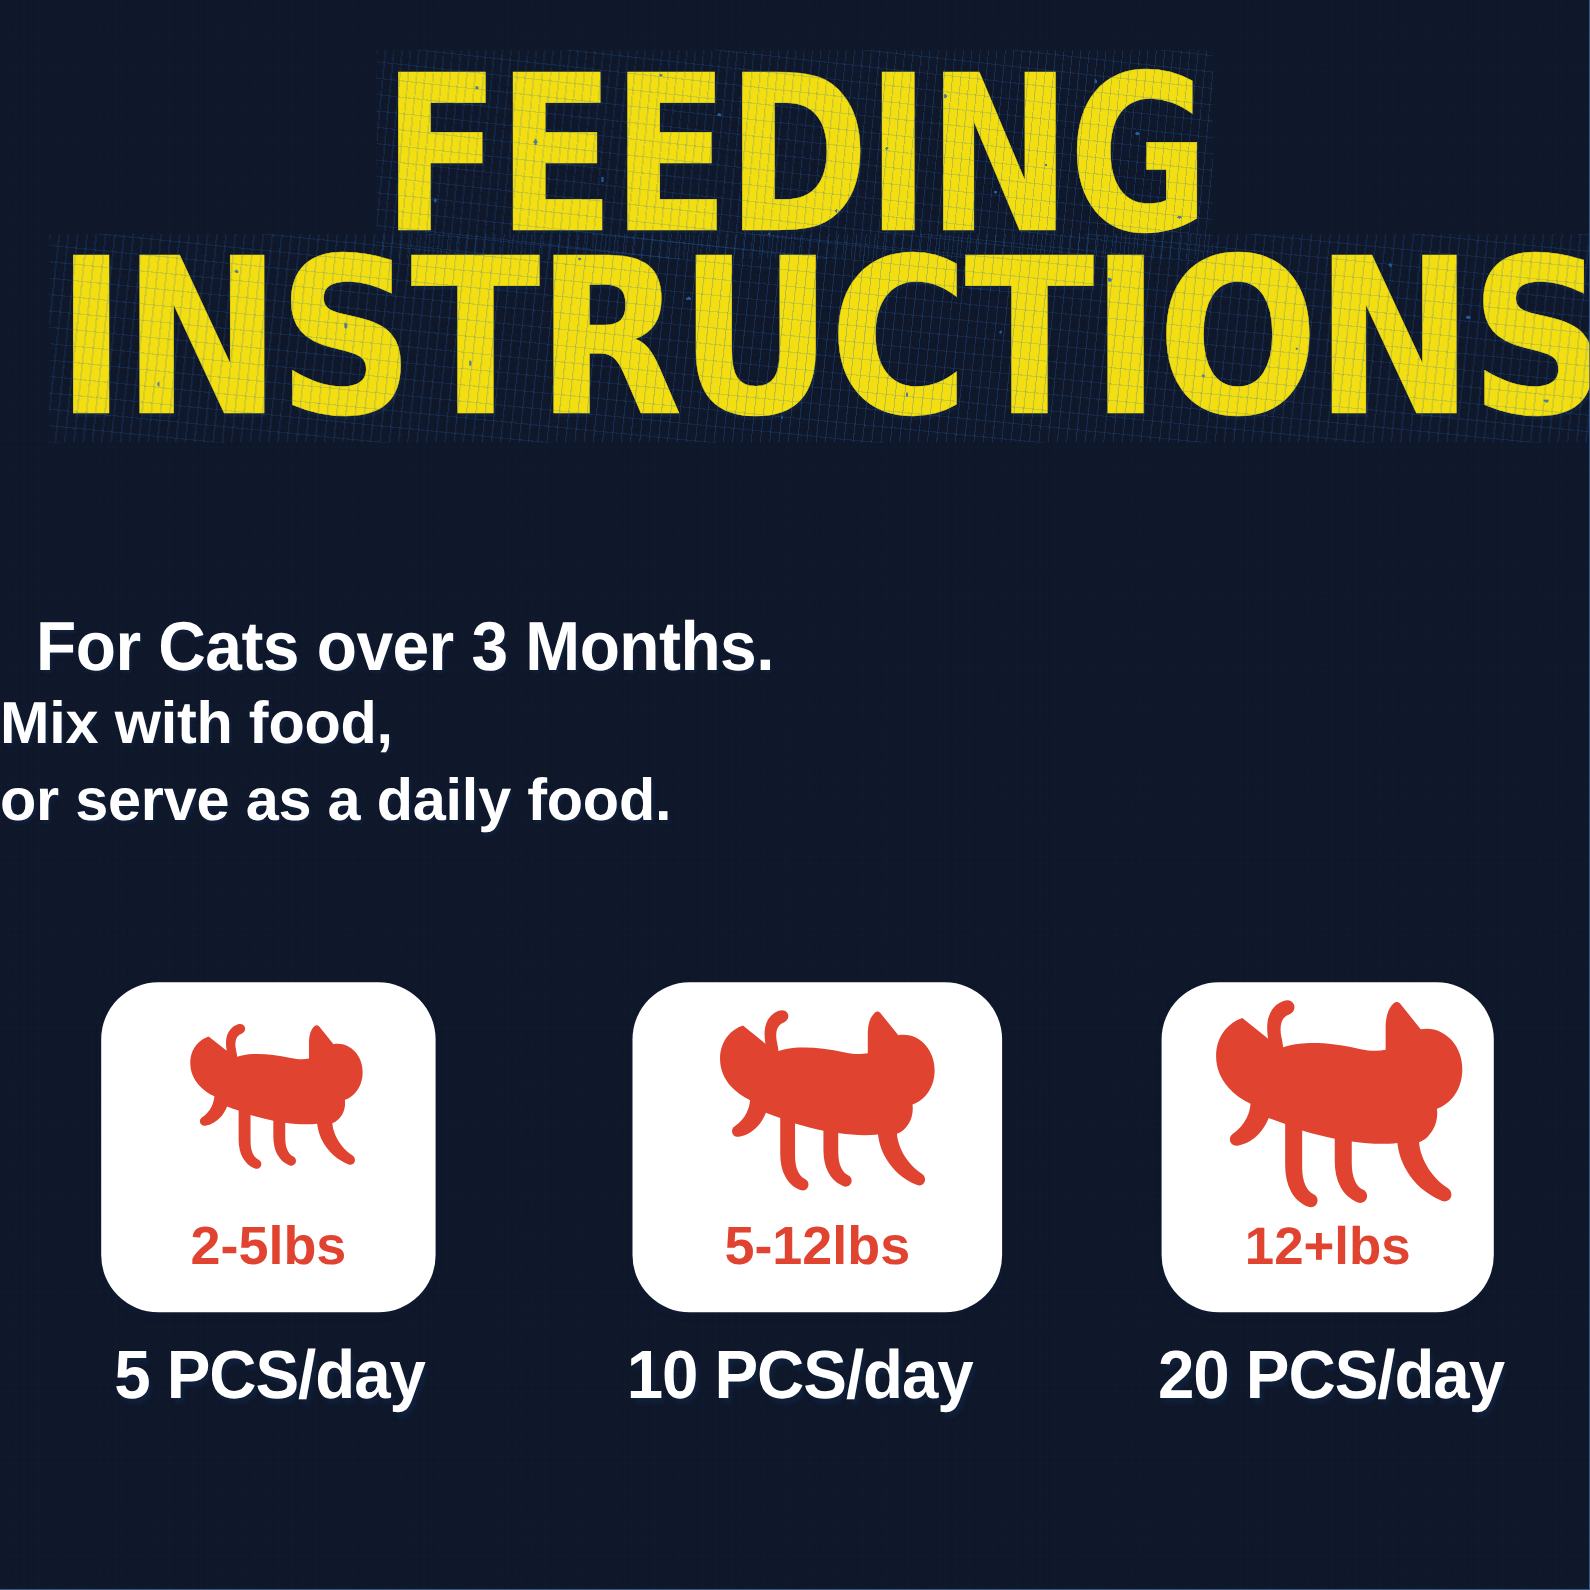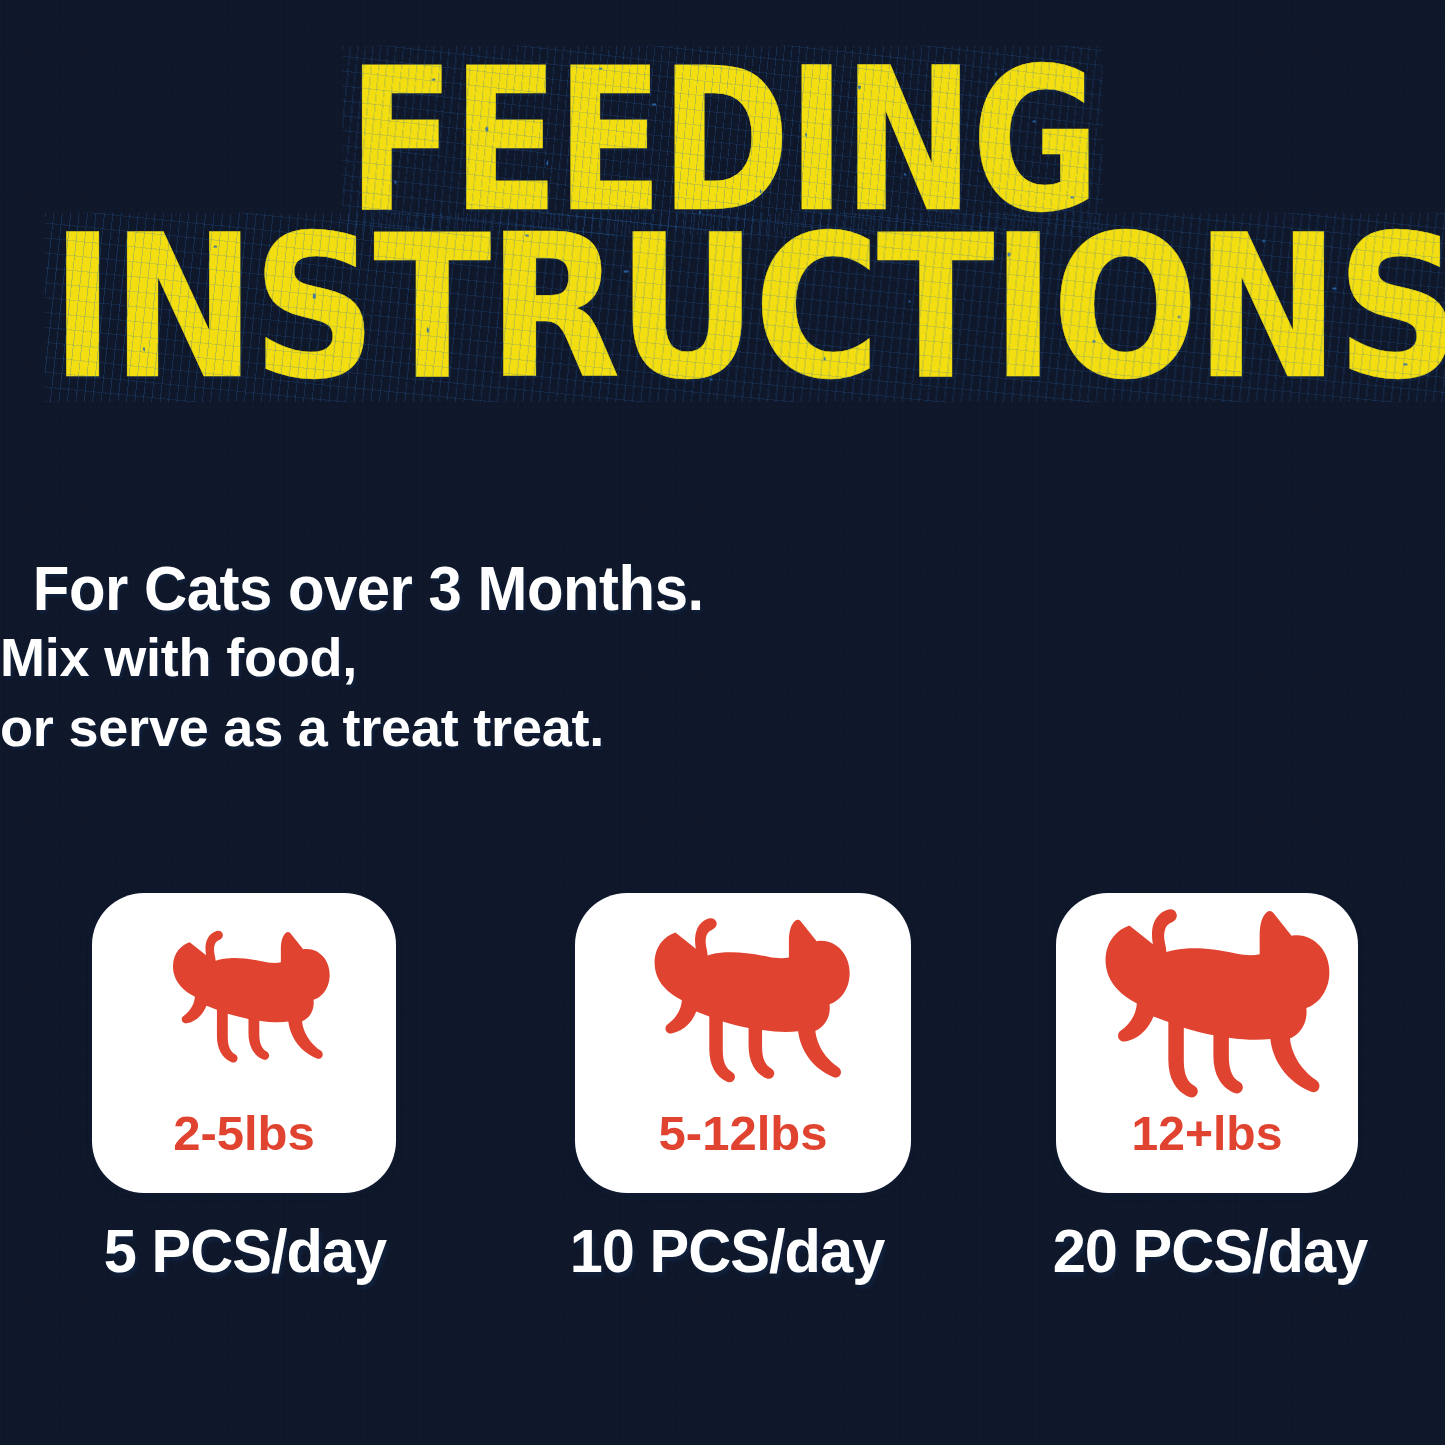--- a/index.html
+++ b/index.html
@@ -206,21 +206,21 @@
   <div class="headline" id="headline-line1">
     <span class="grunge">FEEDING</span>
   </div>
   <div class="headline" id="headline-line2">
     <span class="grunge">INSTRUCTIONS</span>
   </div>
 
   <div id="subcopy">
     <div class="sub-line" id="sub-line-1">For Cats over 3 Months.</div>
     <div class="sub-line" id="sub-line-2">Mix with food,</div>
-    <div class="sub-line" id="sub-line-3">or serve as a treat treat.</div>
+    <div class="sub-line" id="sub-line-3">or serve as a daily food.</div>
   </div>
 
   <div id="cards">
 
     <div class="card" id="card-0">
       <span class="card-cat">
         <svg viewBox="0 0 210 155" width="100%" xmlns="http://www.w3.org/2000/svg" aria-hidden="true">
           <path fill="#e0432f" d="M64.4 32.5c-1.0-5.6-1.0-11.1 0.6-15.6 1.7-4.9 5.2-8.6 9.9-10.2 3.3-1.1 6.3 0.0 7.2 2.8 0.9 2.8-0.7 5.5-3.7 6.6-2.2 0.8-3.9 2.5-4.8 5.0-1.0 2.9-1.0 6.6-0.1 10.6 0.5 2.2 0.9 4.4 1.1 6.6 4.5-1.5 9.6-2.4 15.3-2.7 10.2-0.6 22.5 0.7 36.8 3.8 7.1 1.5 13.0 1.6 17.8 0.6l0.0-14.5c0-4.0 0.4-7.4 1.3-10.3 0.9-2.9 2.3-5.2 4.2-6.9 1.4-1.3 3.3-1.1 4.5 0.4l13.9 17.3c1.4-0.3 2.8-0.4 4.2-0.4 6.7 0 12.7 3.1 17.1 8.1 4.4 5.0 7.1 12.0 7.1 19.8 0 7.8-2.7 14.8-7.1 19.8-2.8 3.2-6.3 5.6-10.2 6.9 0.1 1.0 0.2 2.0 0.2 3.0 0 6.6-2.6 12.4-6.7 16.2-1.7 1.6-3.6 2.8-5.7 3.6l0 0.1c0 0 0.2 5.3 3.2 12.0 2.6 5.9 7.5 13.2 16.5 19.4 2.1 1.4 2.9 4.1 1.9 6.3-1.0 2.2-3.5 3.2-5.8 2.3-11.5-4.6-19.3-12.3-24.1-20.4-4.1-6.9-5.9-13.9-6.5-19.2-3.3 0.4-6.9 0.6-10.8 0.6-6.1 0-12.9-0.5-20.3-1.6l0 14.5c0 5.2 0.8 9.3 2.2 12.4 1.3 2.9 3.2 4.9 5.6 6.1 2.3 1.1 3.3 3.8 2.3 6.1-1.0 2.3-3.6 3.4-5.9 2.5-5.2-2.0-9.2-5.7-11.9-10.7-2.6-4.8-3.9-10.7-3.9-17.6l0-15.2c-7.2-1.4-14.6-3.3-22.2-5.6l0 25.0c0 5.2 0.8 9.3 2.2 12.4 1.3 2.9 3.2 4.9 5.6 6.1 2.3 1.1 3.3 3.8 2.3 6.1-1.0 2.3-3.6 3.4-5.9 2.5-5.2-2.0-9.2-5.7-11.9-10.7-2.6-4.8-3.9-10.7-3.9-17.6l0-28.1c-3.7-1.3-7.4-2.6-11.2-4.1-1.6 4.0-3.8 7.6-6.5 10.5-4.0 4.4-9.1 7.3-14.9 8.3-1.3 0.2-2.7-0.2-3.7-1.1-1.0-0.9-1.5-2.2-1.4-3.6 0.1-1.3 0.8-2.6 1.9-3.3 4.2-2.9 7.4-6.6 9.5-10.8 1.5-3.0 2.4-6.3 2.7-9.8-5.9-2.8-11.0-6.4-15.0-10.9-5.3-5.9-8.5-13.2-8.5-21.6 0-6.9 2.2-13.0 6.0-17.7 3.1-3.8 7.2-6.6 11.9-8.2z"></path>
         </svg>
       </span>

